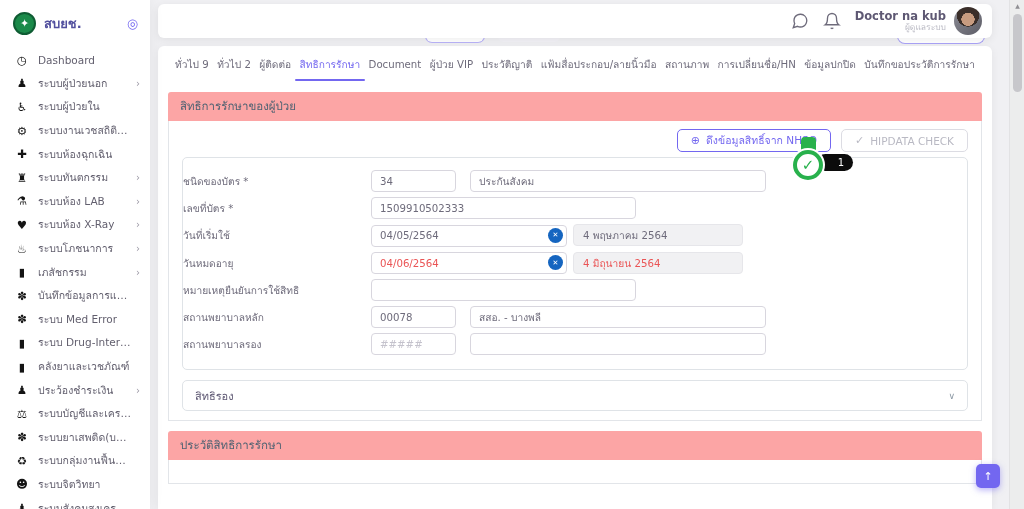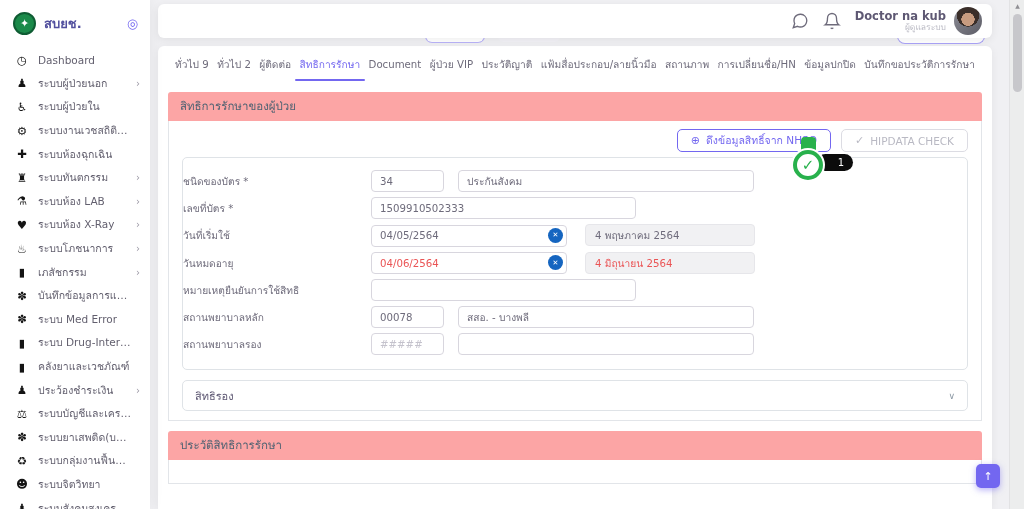--- a/index.html
+++ b/index.html
@@ -64,26 +64,26 @@
   .panel { border:1px solid #dfe3e7; border-radius:5px; overflow:hidden; margin-top:3px; }
   .panel-head { background:#b4bfca; color:#4f6272; font-size:11.5px; height:27px;
                 display:flex; align-items:center; padding:0 12px; cursor:pointer; }
   .panel-head .chev { margin-left:auto; font-size:9px; color:#5d6d7c; }
   .panel-body { padding:7px 0 9px; }
   .frow { display:flex; align-items:center; margin:5px 0; }
   .flabel { width:160px; text-align:left; font-size:10.2px; color:#6e6b7b; margin-right:28px; flex-shrink:0; }
   .ctl { height:22px; border:1px solid #d8d6de; border-radius:4px; font-size:10.2px; color:#6e6b7b;
          padding:0 8px; font-family:"DejaVu Sans",sans-serif; background:#fff; outline:none; }
   .ctl::placeholder { color:#c4c2cc; }
-  .w-sm { width:73px; } .w-md { width:265px; } .w-lg { width:296px; margin-left:14px; } .w-date { width:196px; }
+  .w-sm { width:85px; } .w-md { width:265px; } .w-lg { width:296px; margin-left:14px; } .w-date { width:196px; }
   .date-wrap { position:relative; display:inline-block; }
   .date-clear { position:absolute; right:4px; top:3.5px; width:15px; height:15px; border-radius:50%;
                 background:#1565c0; color:#fff; font-size:7px; display:flex; align-items:center;
                 justify-content:center; cursor:pointer; }
-  .ro { width:170px; margin-left:18px; height:22px; background:#f1f1f3; border:1px solid #e6e6ea;
+  .ro { width:170px; margin-left:6px; height:22px; background:#f1f1f3; border:1px solid #e6e6ea;
         border-radius:4px; display:flex; align-items:center; padding:0 9px; font-size:10.2px; color:#6e6b7b; }
   .red { color:#ea5455 !important; }
   .panel-collapsed { border:1px solid #dfe3e7; border-radius:5px; margin-top:10px; height:31px;
                      display:flex; align-items:center; padding:0 12px; font-size:11px; color:#5e5873; cursor:pointer; }
   .panel-collapsed .chev { margin-left:auto; font-size:9px; color:#8a97a3; }
   .sec2-body { border:1px solid #e2e5e9; border-top:none; background:#fff; height:24px; }
   
   .click-marker { position:absolute; left:793px; top:137px; z-index:50; width:70px; height:48px; pointer-events:none; }
   .cm-stem { position:absolute; left:8px; top:0; width:15px; height:24px; background:#28b14c; border-radius:4px 4px 2px 2px; }
   .cm-circle { position:absolute; left:0; top:13px; width:30px; height:30px; border-radius:50%;

